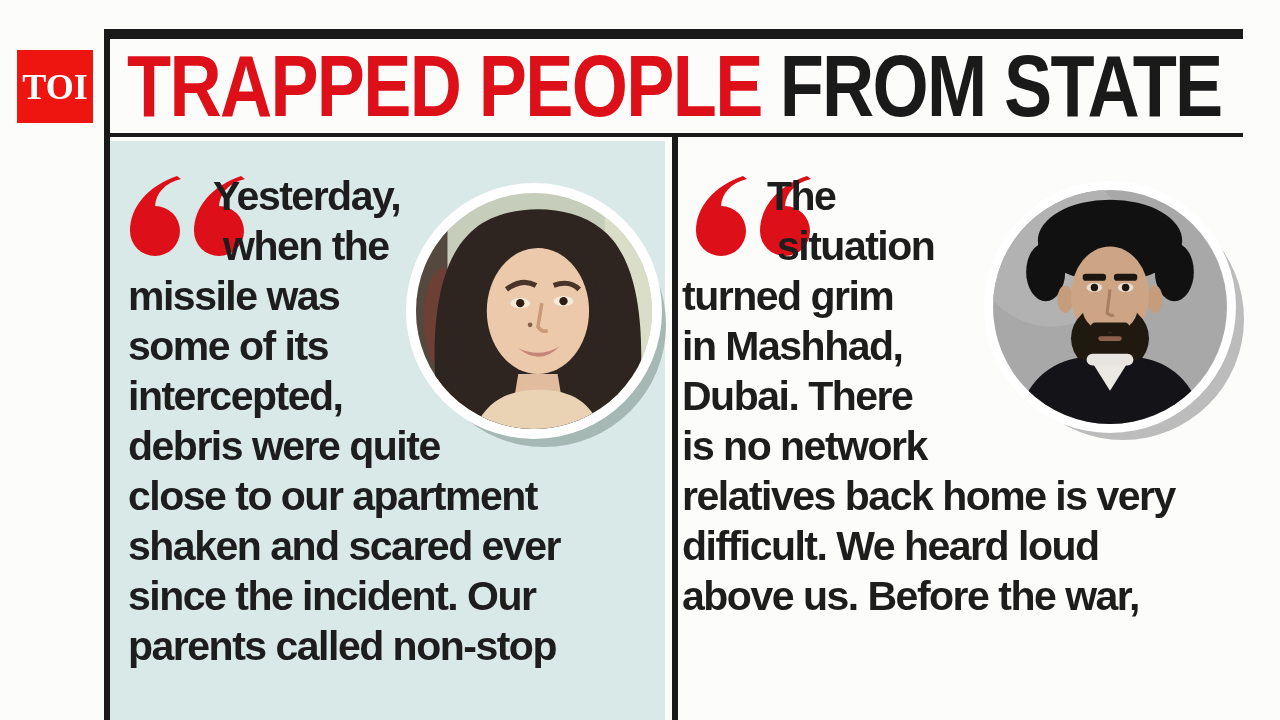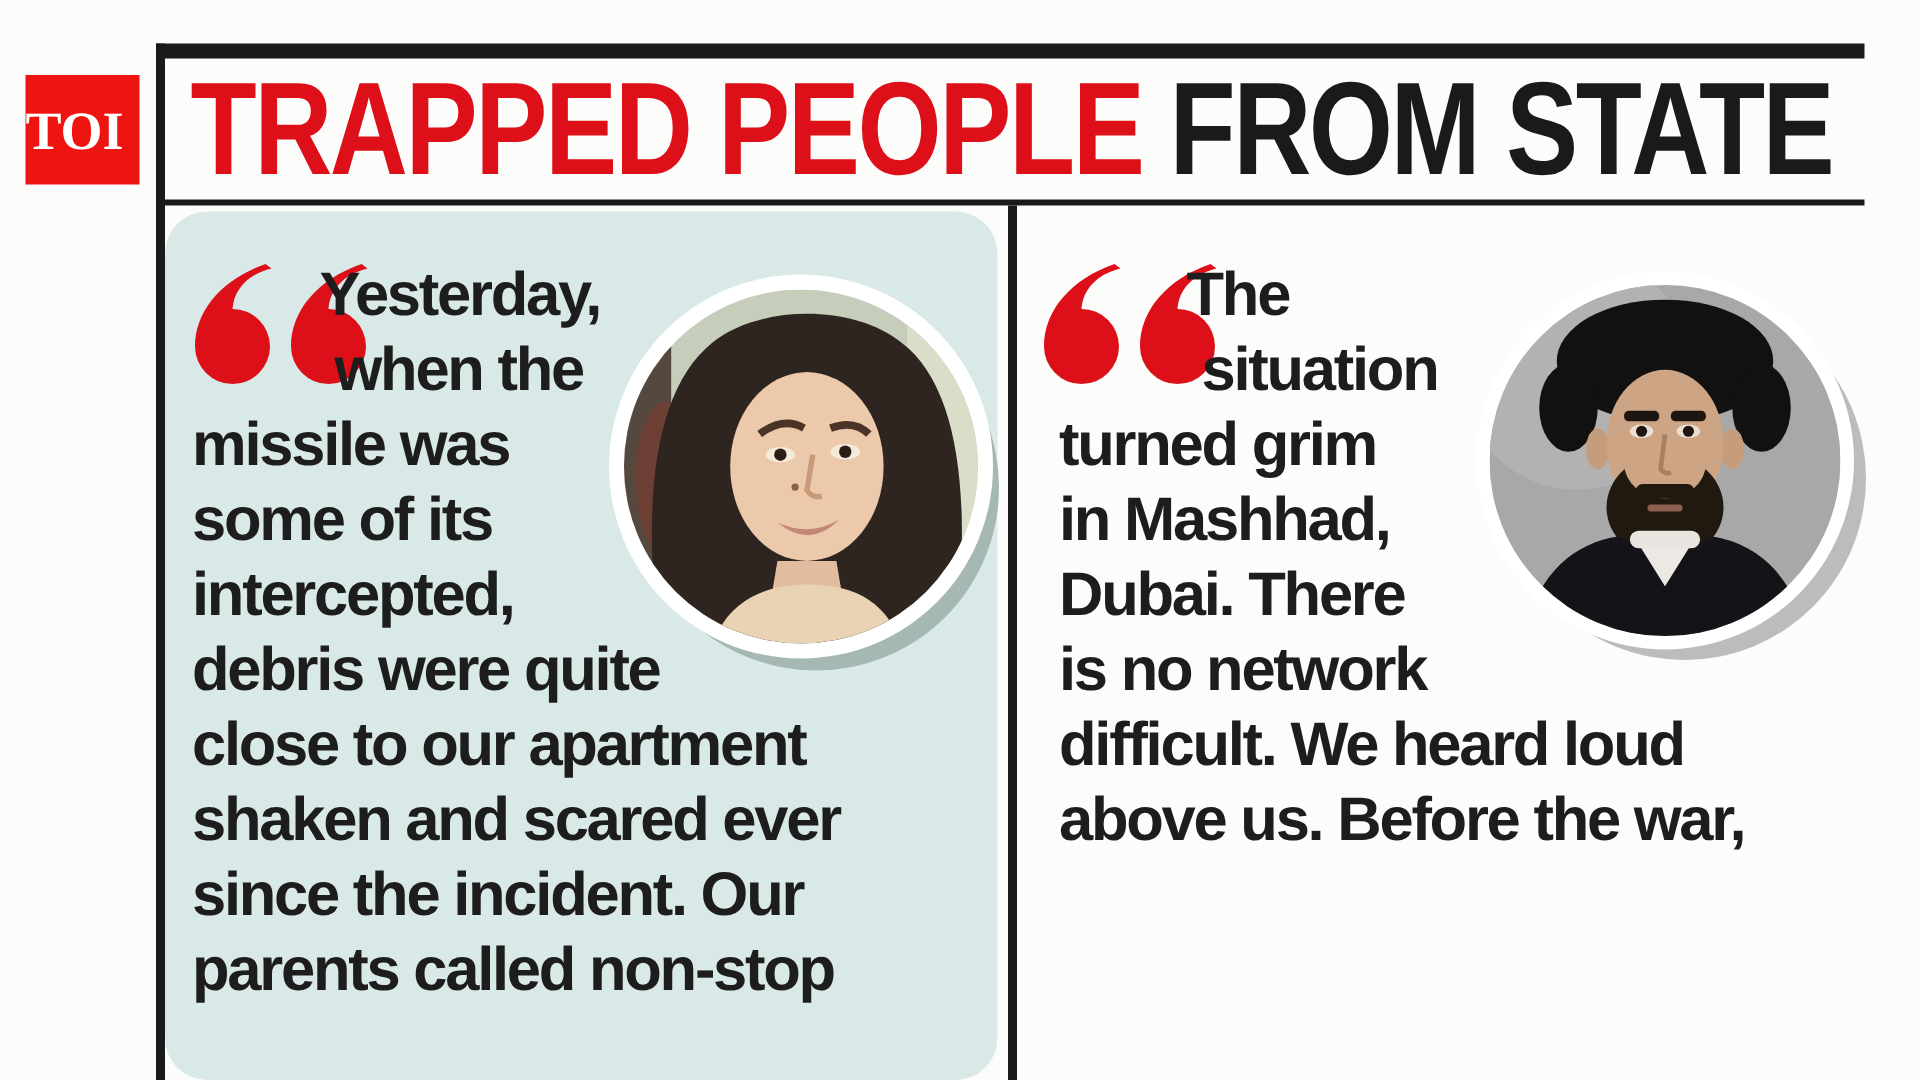--- a/index.html
+++ b/index.html
@@ -5,50 +5,50 @@
   html,body{margin:0;padding:0;}
   body{
     width:1280px;height:720px;position:relative;overflow:hidden;
     background:#fcfcfa;
     font-family:"Liberation Sans", sans-serif;
   }
   
   .toi-logo{
     position:absolute;left:17px;top:50px;width:76px;height:73px;
     background:var(--logo_red,#ee1410);
-    display:flex;align-items:center;justify-content:flex-start;
+    display:flex;align-items:center;justify-content:center;
     font-family:"Liberation Serif", serif;font-weight:bold;font-size:36px;color:#ffffff;
   }
   .frame-vline{position:absolute;left:104px;top:29px;width:6px;height:691px;background:var(--ink_black,#1a1a1a);}
   .frame-topbar{position:absolute;left:104px;top:29px;width:1139px;height:10px;background:var(--ink_black,#1a1a1a);}
   .thin-rule{position:absolute;left:104px;top:133px;width:1139px;height:4px;background:var(--ink_black,#1a1a1a);}
   .col-divider{position:absolute;left:672px;top:137px;width:6px;height:583px;background:var(--ink_black,#1a1a1a);}
 
   
   .headline{
     position:absolute;left:127px;top:39px;height:94px;
     display:flex;align-items:center;white-space:nowrap;
     font-weight:bold;font-size:88px;letter-spacing:-2px;
     transform:scaleX(0.82);transform-origin:left center;
   }
   .headline .hl-red{color:var(--accent_red,#d9121c);}
   .headline .hl-black{color:var(--ink_black,#1a1a1a);margin-left:22px;}
 
   
   .panel{position:absolute;top:141px;height:579px;box-sizing:border-box;}
-  .panel-left{left:110px;width:555px;background:var(--panel_blue,#d9e9e7);border-radius:28px;}
+  .panel-left{left:110px;width:555px;background:var(--panel_blue,#d9e9e7);}
   .panel-right{left:678px;width:602px;background:transparent;}
   .quote-mark{position:absolute;width:130px;height:92px;}
   .panel-left .quote-mark{left:12px;top:32px;}
   .panel-right .quote-mark{left:10px;top:32px;}
   .quote-mark path{fill:var(--accent_red,#e0111b);}
 
   .quote-lines{position:absolute;top:30px;left:0;right:0;}
   .panel-left  .quote-lines{padding-left:18px;}
-  .panel-right .quote-lines{padding-left:28px;}
+  .panel-right .quote-lines{padding-left:4px;}
   .quote-line{
     height:50px;line-height:50px;white-space:nowrap;
     font-size:41px;font-weight:bold;letter-spacing:-1.5px;
     font-stretch:condensed;color:#1d1d1d;
   }
   .quote-lines .quote-line:nth-child(1){margin-left:85px;}
   .quote-lines .quote-line:nth-child(2){margin-left:95px;}
 
   
   .portrait{
@@ -108,20 +108,21 @@
     <path d="M119,3 C90,13 72,34 72,58 a25,25 0 1 0 25,-25 c1,-13 10,-23 26,-27 z"></path>
   </svg>
   <div class="quote-lines">
 
   <div class="quote-line">The</div>
       <div class="quote-line">situation</div>
       <div class="quote-line">turned grim</div>
       <div class="quote-line">in Mashhad,</div>
       <div class="quote-line">Dubai. There</div>
       <div class="quote-line">is no network</div>
+      <div class="quote-line">relatives back home is very</div>
       <div class="quote-line">difficult. We heard loud</div>
       <div class="quote-line">above us. Before the war,</div>
     </div>
 </div>
 
 <div class="portrait portrait-woman">
   <svg viewBox="0 0 120 120" aria-hidden="true">
     <rect x="0" y="0" width="120" height="120" fill="#c7cdbb"></rect>
     <rect x="96" y="0" width="24" height="120" fill="#dadec9"></rect>
     <rect x="0" y="0" width="16" height="120" fill="#55493f"></rect>

